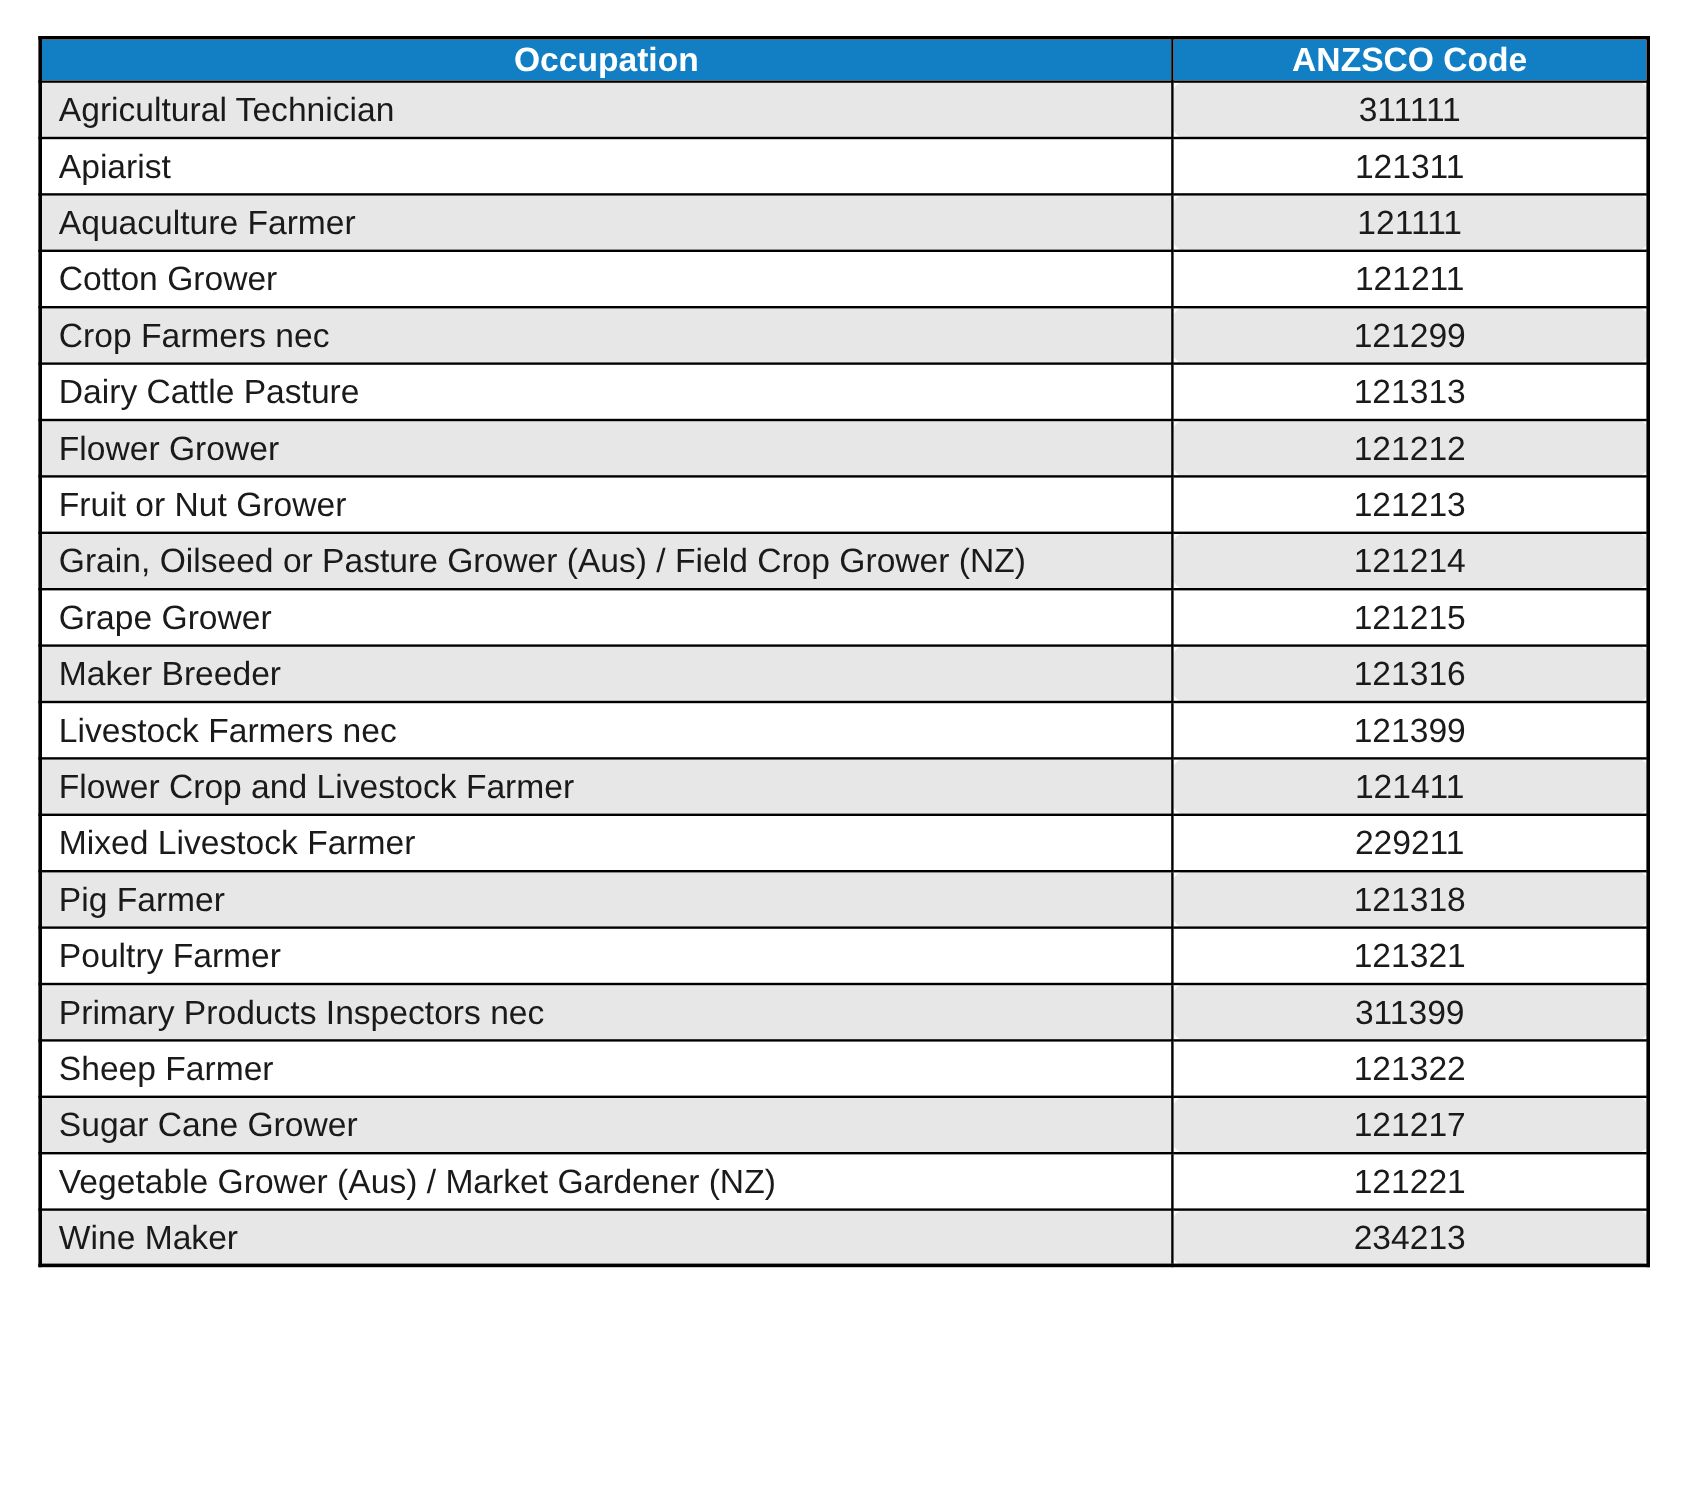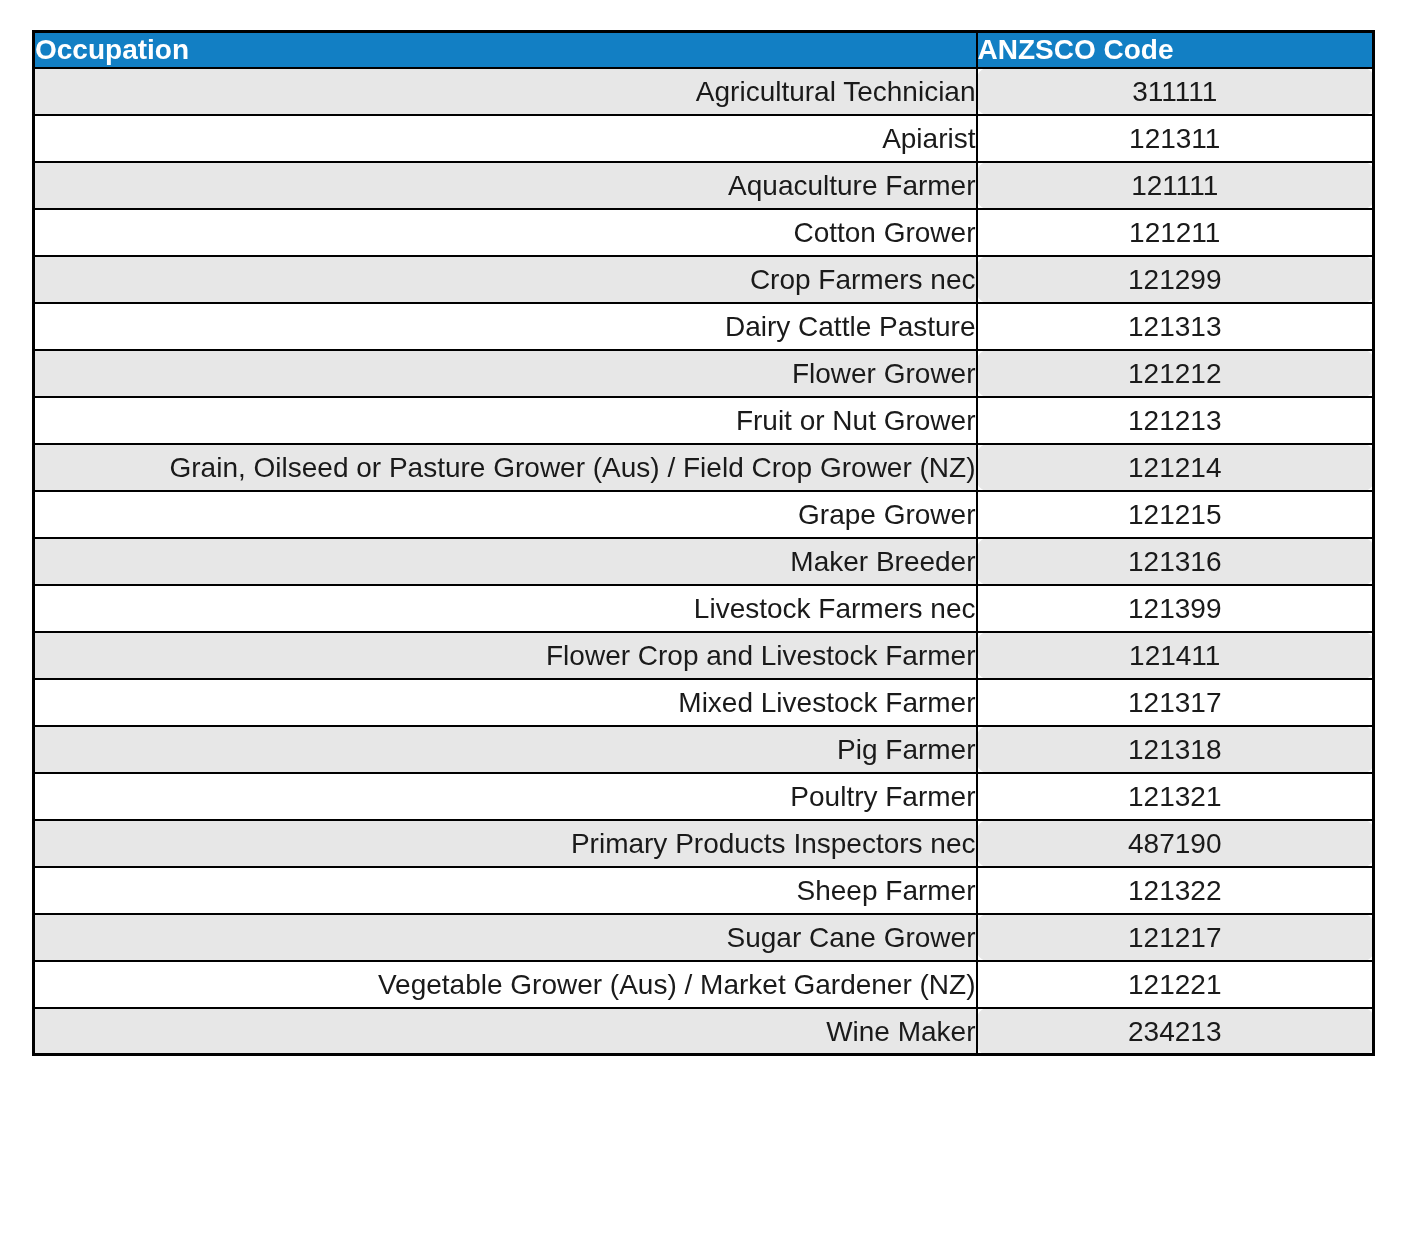--- a/index.html
+++ b/index.html
@@ -36,32 +36,32 @@
     color: #1a1a1a;
     overflow: hidden;
     white-space: nowrap;
   }
   table.anzsco-table th {
     background: var(--header-bg);
     color: var(--header-text);
     font-weight: bold;
     height: 36px;
     line-height: 32px;
-    text-align: left;
+    text-align: center;
     padding: 0;
   }
   table.anzsco-table td {
     height: 47px;
     vertical-align: top;
     padding: 5px 0 0 0;
     line-height: 36px;
     background: var(--row-bg);
   }
   table.anzsco-table td.occ {
-    text-align: right;
+    text-align: left;
     padding-left: 14px;
   }
   table.anzsco-table td.code {
     text-align: center;
     border-radius: 11px;
   }
   table.anzsco-table tbody tr:nth-child(odd) td {
     background: var(--row-alt-bg);
   }
   col.occ-col  { width: 943px; }
@@ -130,33 +130,33 @@
         <tr>
           <td class="occ">Livestock Farmers nec</td>
           <td class="code">121399</td>
         </tr>
         <tr>
           <td class="occ">Flower Crop and Livestock Farmer</td>
           <td class="code">121411</td>
         </tr>
         <tr>
           <td class="occ">Mixed Livestock Farmer</td>
-          <td class="code">121317</td>
+          <td class="code">229211</td>
         </tr>
         <tr>
           <td class="occ">Pig Farmer</td>
           <td class="code">121318</td>
         </tr>
         <tr>
           <td class="occ">Poultry Farmer</td>
           <td class="code">121321</td>
         </tr>
         <tr>
           <td class="occ">Primary Products Inspectors nec</td>
-          <td class="code">487190</td>
+          <td class="code">311399</td>
         </tr>
         <tr>
           <td class="occ">Sheep Farmer</td>
           <td class="code">121322</td>
         </tr>
         <tr>
           <td class="occ">Sugar Cane Grower</td>
           <td class="code">121217</td>
         </tr>
         <tr>

